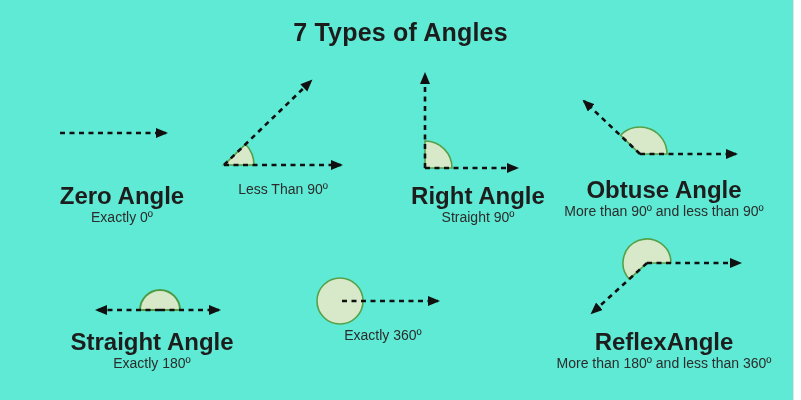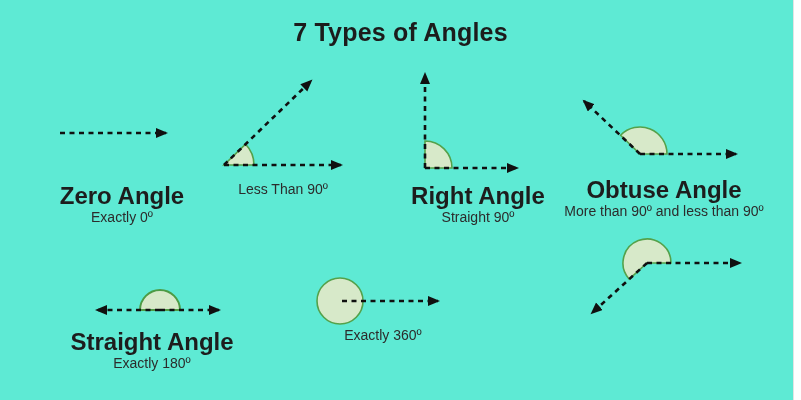--- a/index.html
+++ b/index.html
@@ -100,15 +100,19 @@
 
   <div class="card" style="left:62px; top:328px; width:180px;">
     <div class="angle-label">Straight Angle</div>
     <div class="angle-desc">Exactly 180º</div>
   </div>
 
   <div class="card" style="left:283px; top:328px; width:200px;">
     <div class="angle-desc">Exactly 360º</div>
   </div>
 
+  <div class="card" style="left:544px; top:328px; width:240px;">
+    <div class="angle-label">ReflexAngle</div>
+    <div class="angle-desc">More than 180º and less than 360º</div>
+  </div>
 
   <div class="edge-strip"></div>
 </div>
 
 </body></html>

